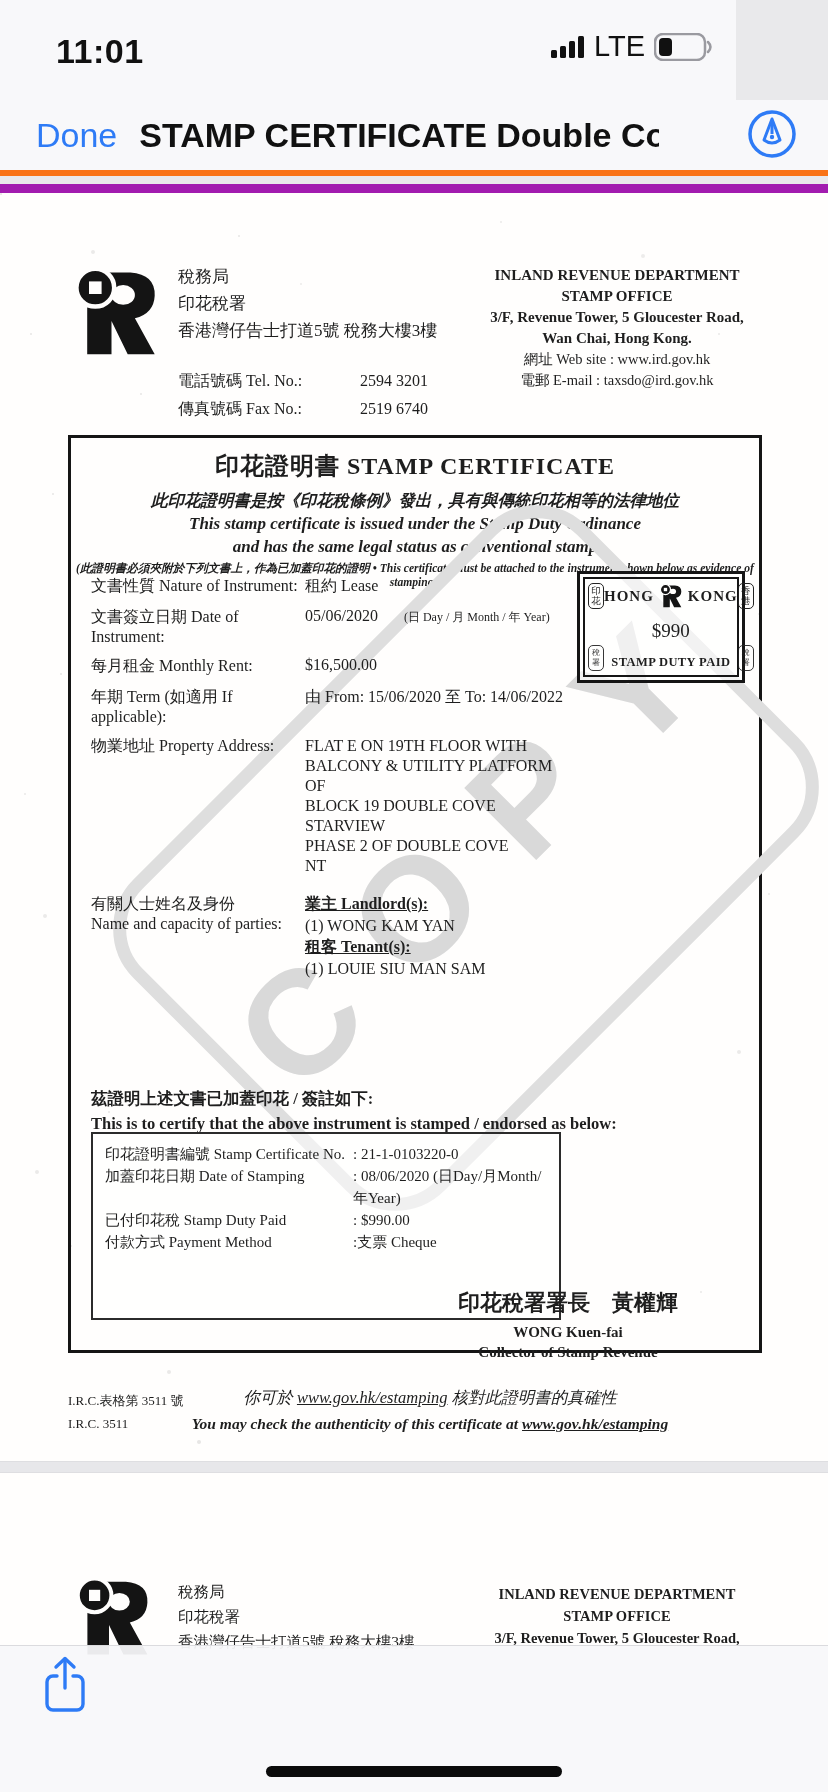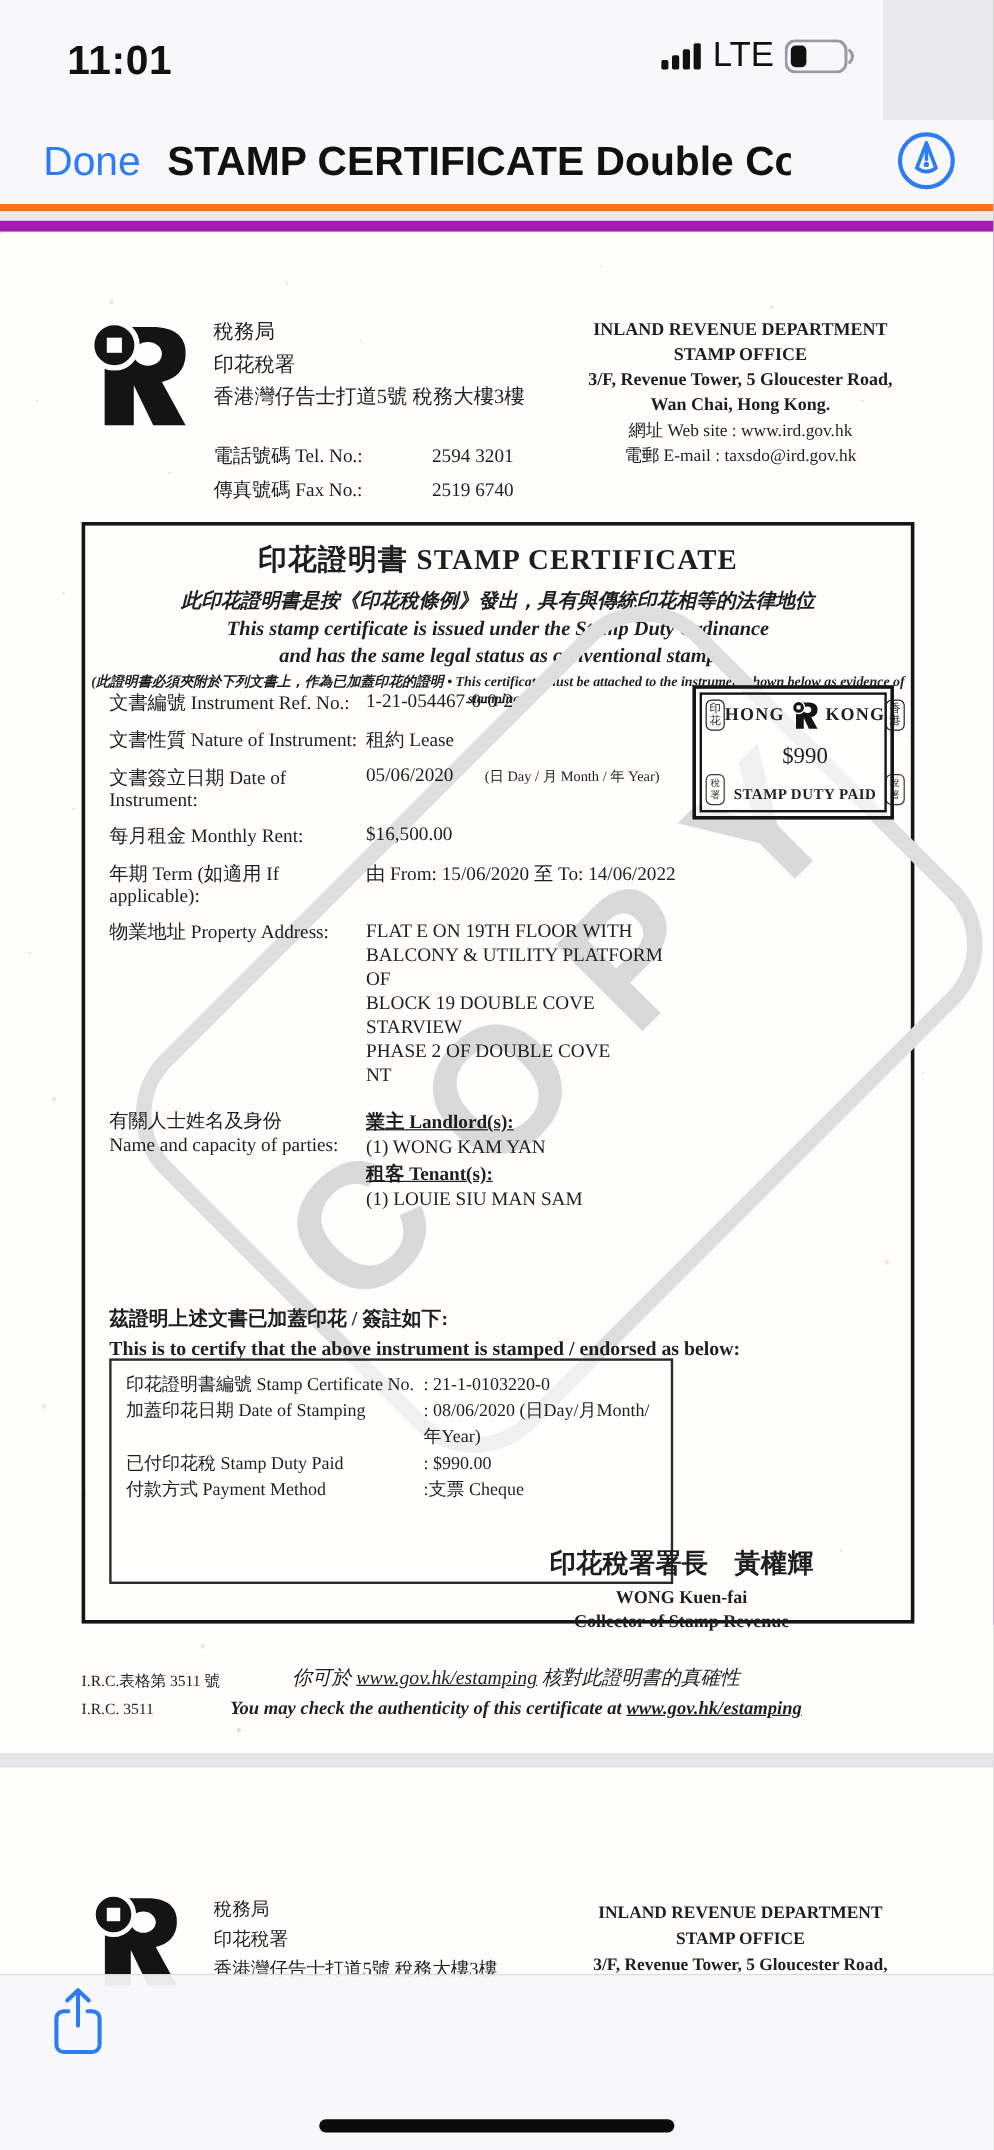--- a/index.html
+++ b/index.html
@@ -181,24 +181,20 @@
         <div class="cb-sub-cn">此印花證明書是按《印花稅條例》發出，具有與傳統印花相等的法律地位</div>
         <div class="cb-sub-en">This stamp certificate is issued under the Stamp Duty Ordinance</div>
         <div class="cb-sub-en">and has the same legal status as conventional stamp</div>
         <div class="cb-note">(此證明書必須夾附於下列文書上，作為已加蓋印花的證明 • This certificate must be attached to the instrument shown below as evidence of stamping.)</div>
 
         <div class="copybox">
           <span class="copytext">COPY</span>
         </div>
 
         <div class="fields">
-          <div class="frow">
-            <span class="flabel">文書編號 Instrument Ref. No.:</span>
-            <span class="fval">1-21-054467-0-0-2</span>
-          </div>
           <div class="frow">
             <span class="flabel">文書性質 Nature of Instrument:</span>
             <span class="fval">租約 Lease</span>
           </div>
           <div class="frow">
             <span class="flabel">文書簽立日期 Date of Instrument:</span>
             <span class="fval"><span>05/06/2020</span><span class="fnote">(日 Day /  月 Month /  年 Year)</span></span>
           </div>
           <div class="frow">
             <span class="flabel">每月租金 Monthly Rent:</span>

